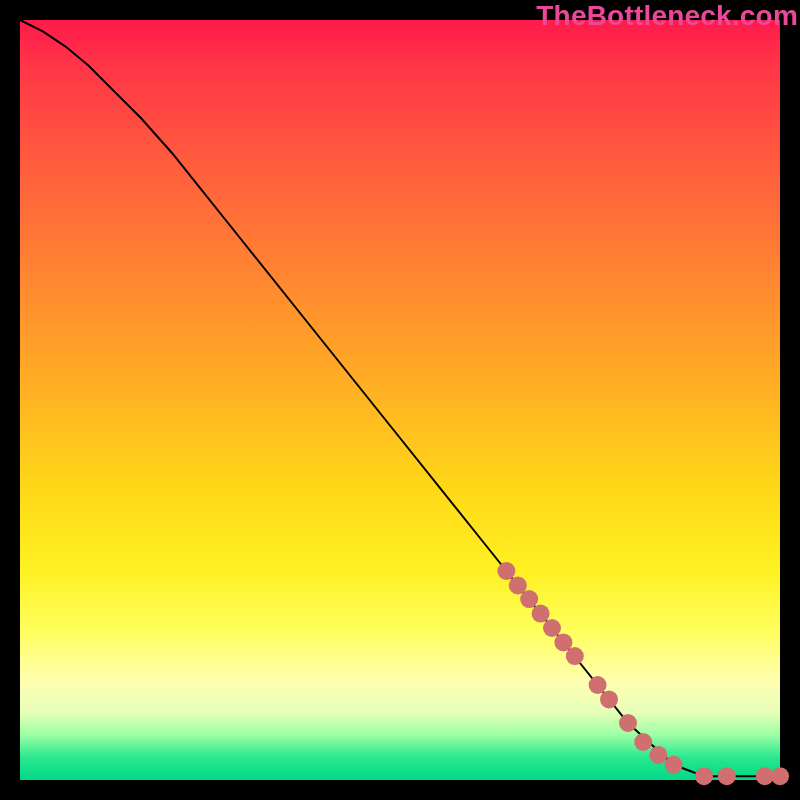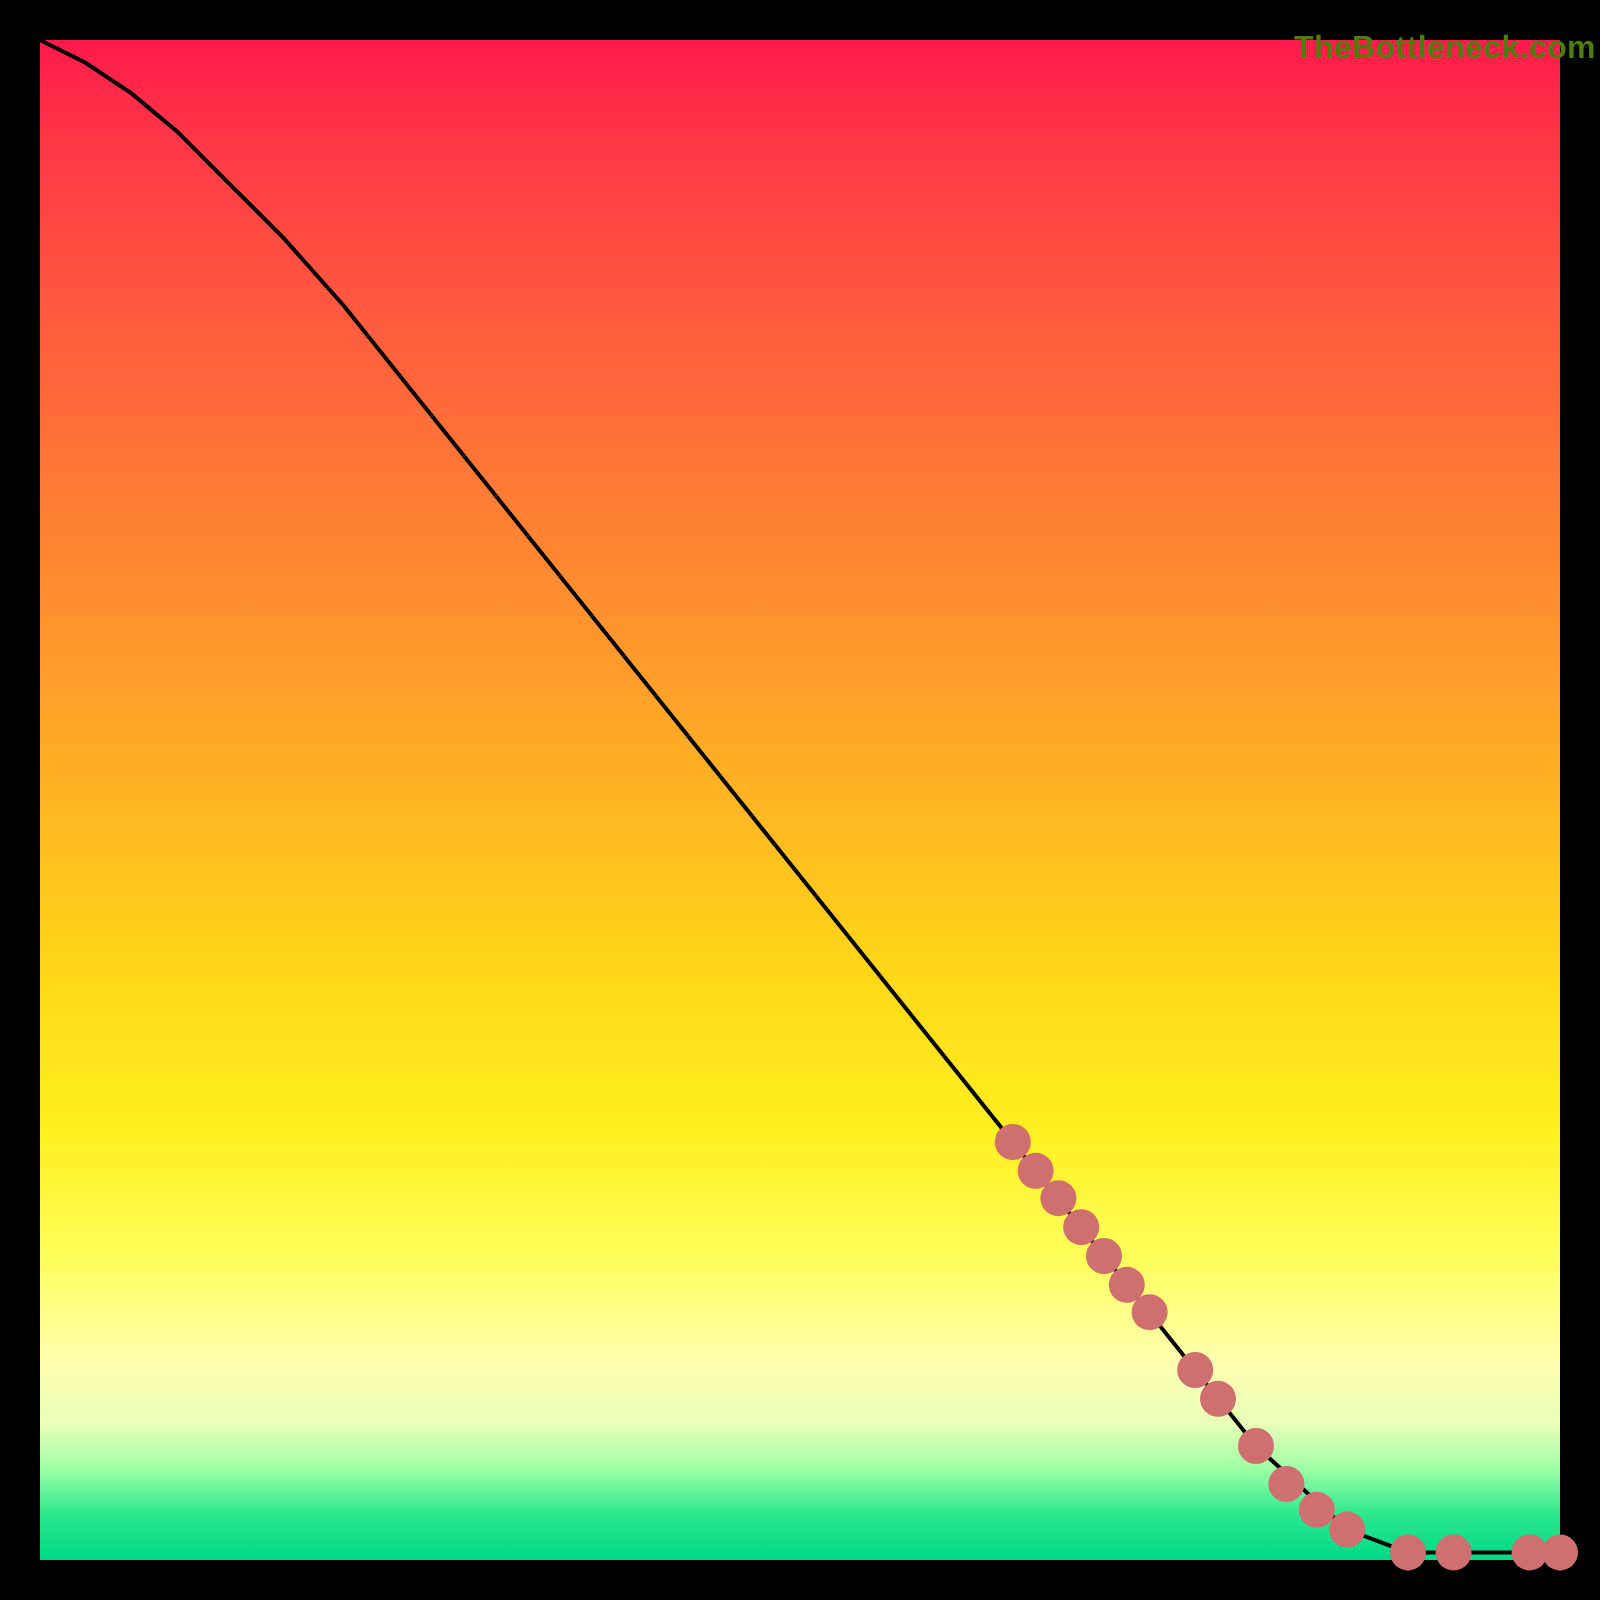--- a/index.html
+++ b/index.html
@@ -31,26 +31,26 @@
       #ffff5a 80%,
       #ffffb0 87%,
       #e8ffb8 91%,
       #9effa5 94%,
       #2be88f 97%,
       #00d886 100%
     );
   }
   .watermark {
     position: absolute;
-    top: 16px;
+    top: 0px;
     right: 2px;
     font-family: Arial, Helvetica, sans-serif;
-    font-size: 16px;
+    font-size: 28px;
     font-weight: 600;
-    color: #4d7c0f;
+    color: #ec4899;
     letter-spacing: 0.2px;
     user-select: none;
   }
   svg.plot {
     position: absolute;
     left: 0; top: 0;
     width: 760px;
     height: 760px;
     overflow: visible;
   }

